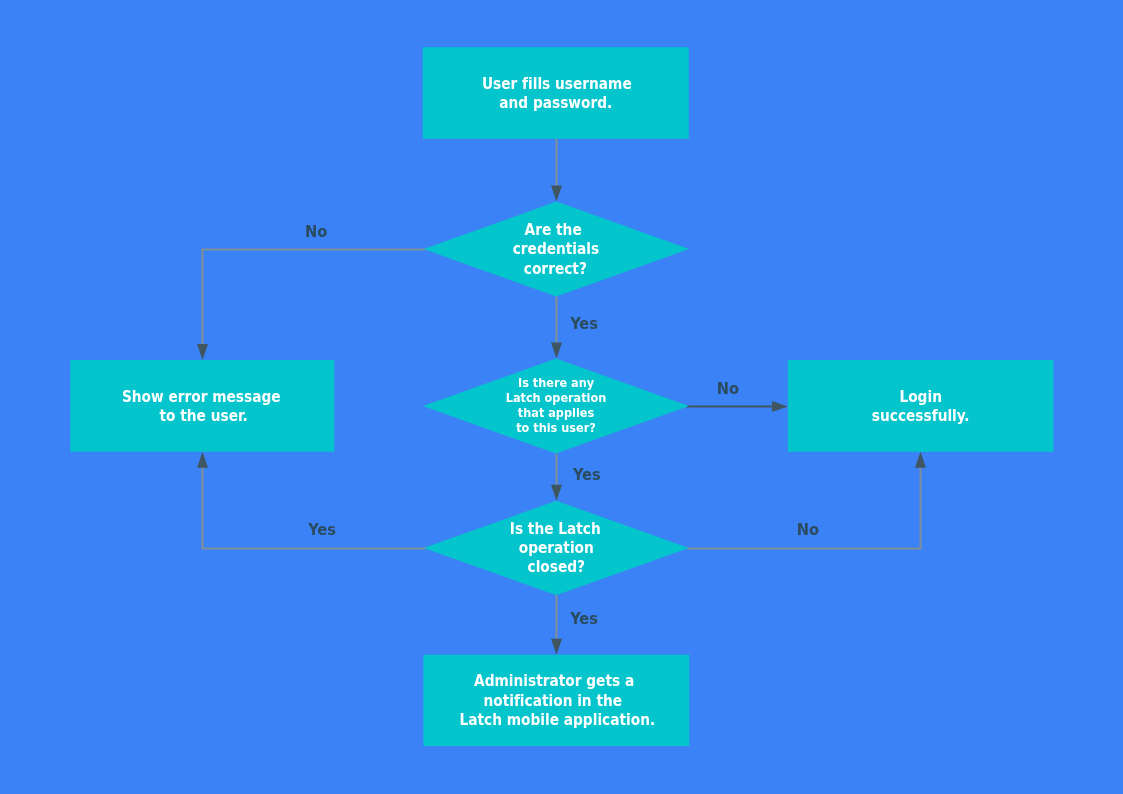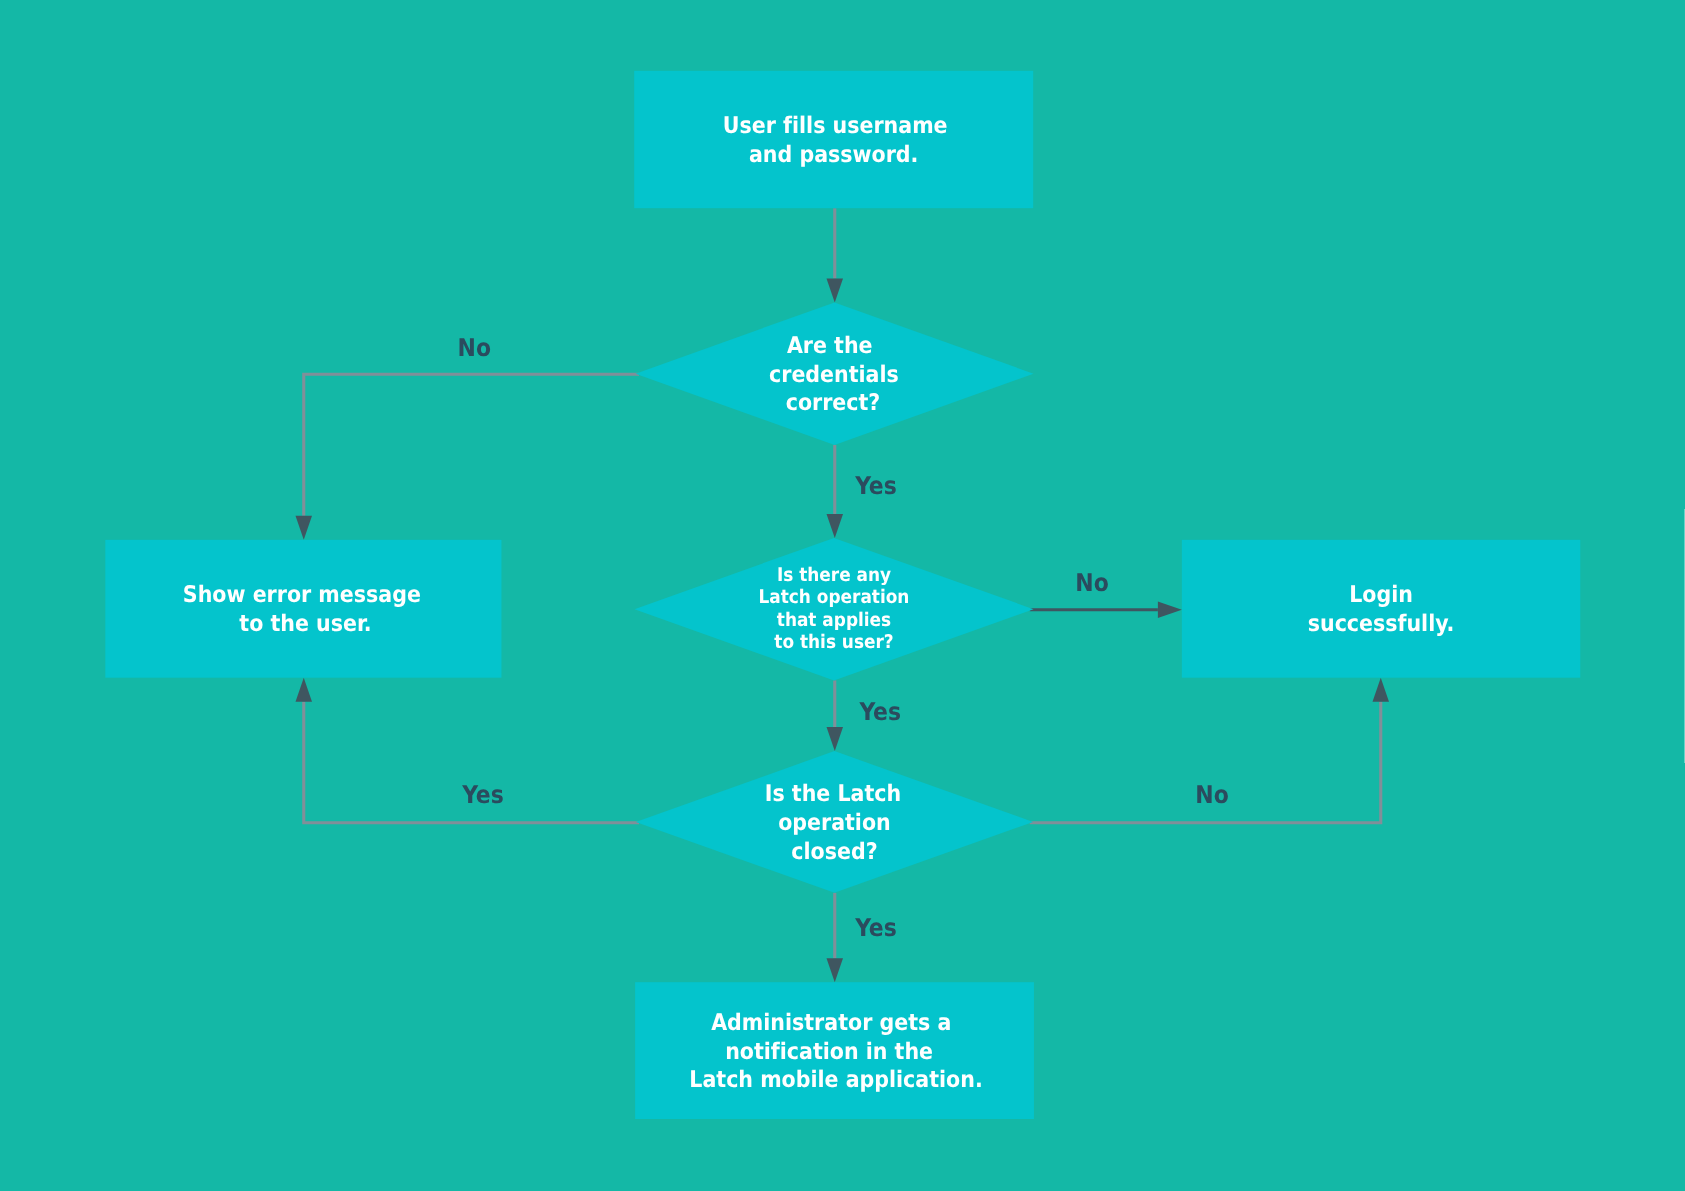--- a/index.html
+++ b/index.html
@@ -14,21 +14,21 @@
   .node-label { font-weight:700; text-anchor:middle;
                 font-variant-ligatures:none; font-feature-settings:"liga" 0,"clig" 0; }
   .edge-line  { fill:none; stroke-linecap:butt; stroke-linejoin:miter;
                 shape-rendering:geometricPrecision; }
   .edge-arrow { stroke:none; shape-rendering:geometricPrecision; }
   .edge-label { font-weight:700; text-anchor:middle; }
 </style>
 </head>
 <body>
 
-<div id="canvas" style="background: #14b8a6;">
+<div id="canvas" style="background: #3b82f6;">
   <svg id="flow" viewBox="0 0 1123 794" width="1123" height="794">
 
     <g id="edges-layer">
 
       <g>
         <path class="edge-line" d="M 556.50 138.80 L 556.50 185.60" stroke="#818f99" stroke-width="2.06"></path>
         <polygon class="edge-arrow" points="556.50,201.60 551.00,185.60 562.00,185.60" fill="#3f5660"></polygon>
       </g>
       <g>
         <path class="edge-line" d="M 426.00 249.50 L 202.50 249.50 L 202.50 343.90" stroke="#818f99" stroke-width="2.06"></path>

